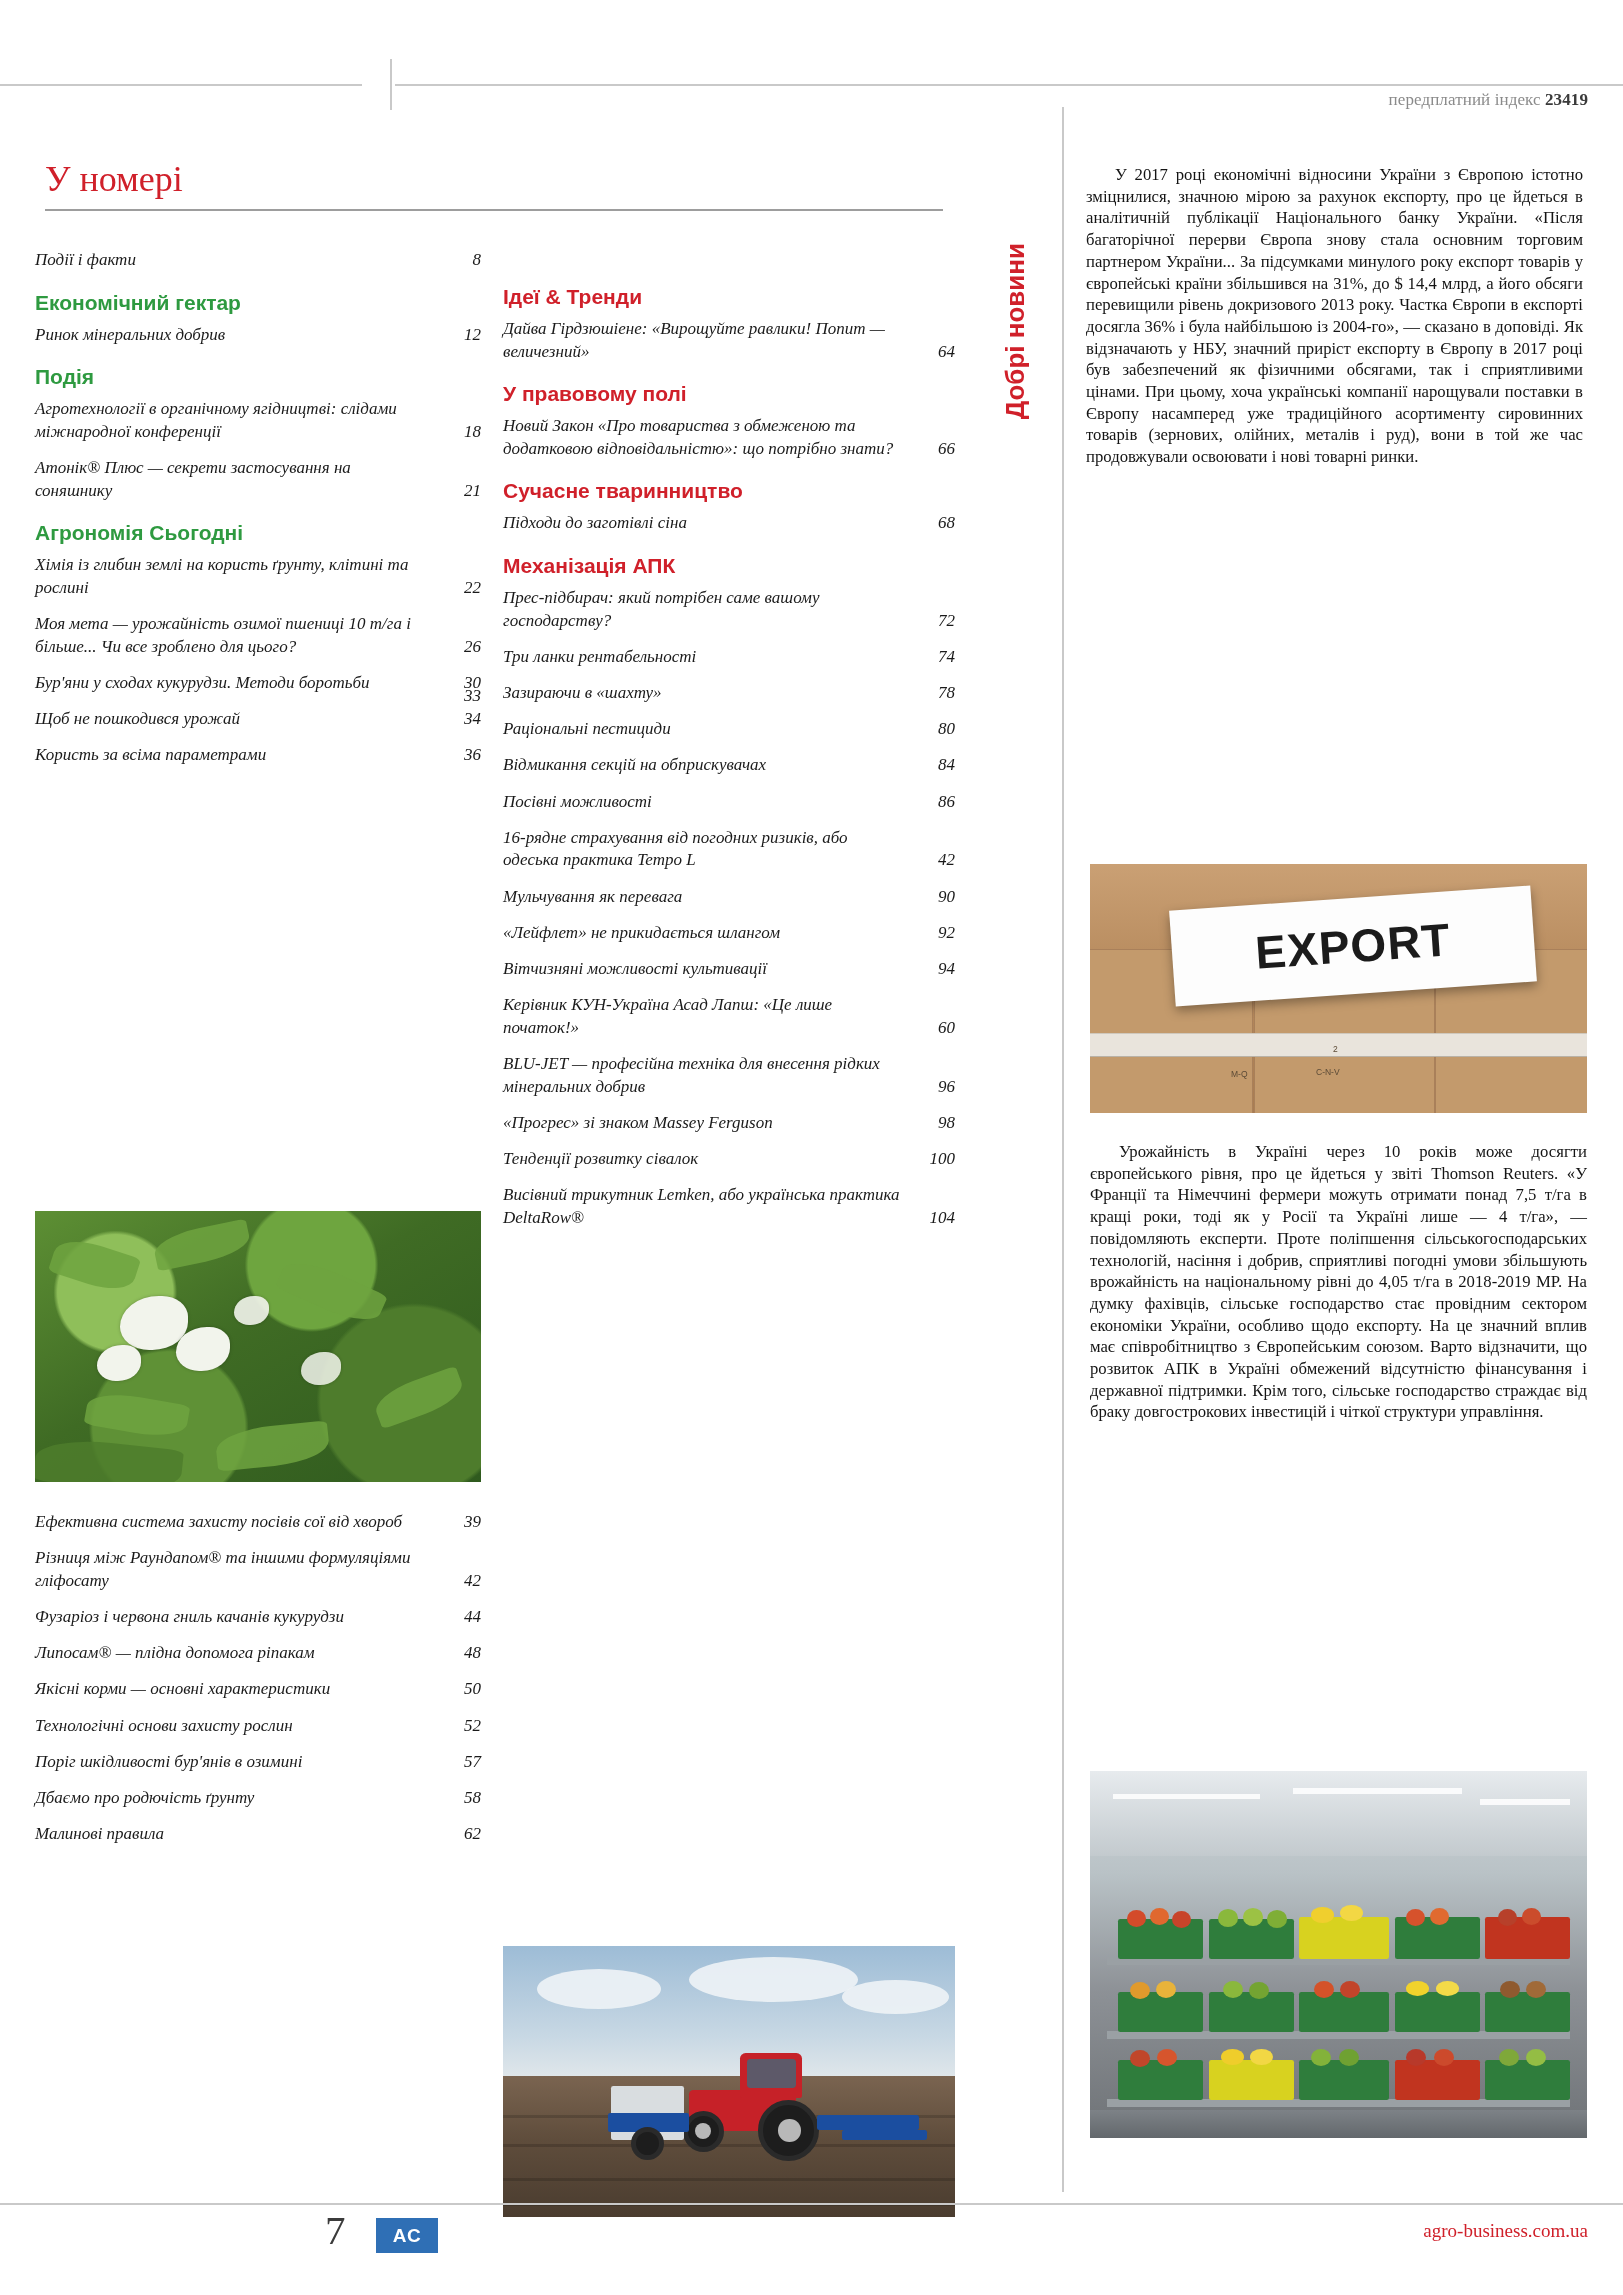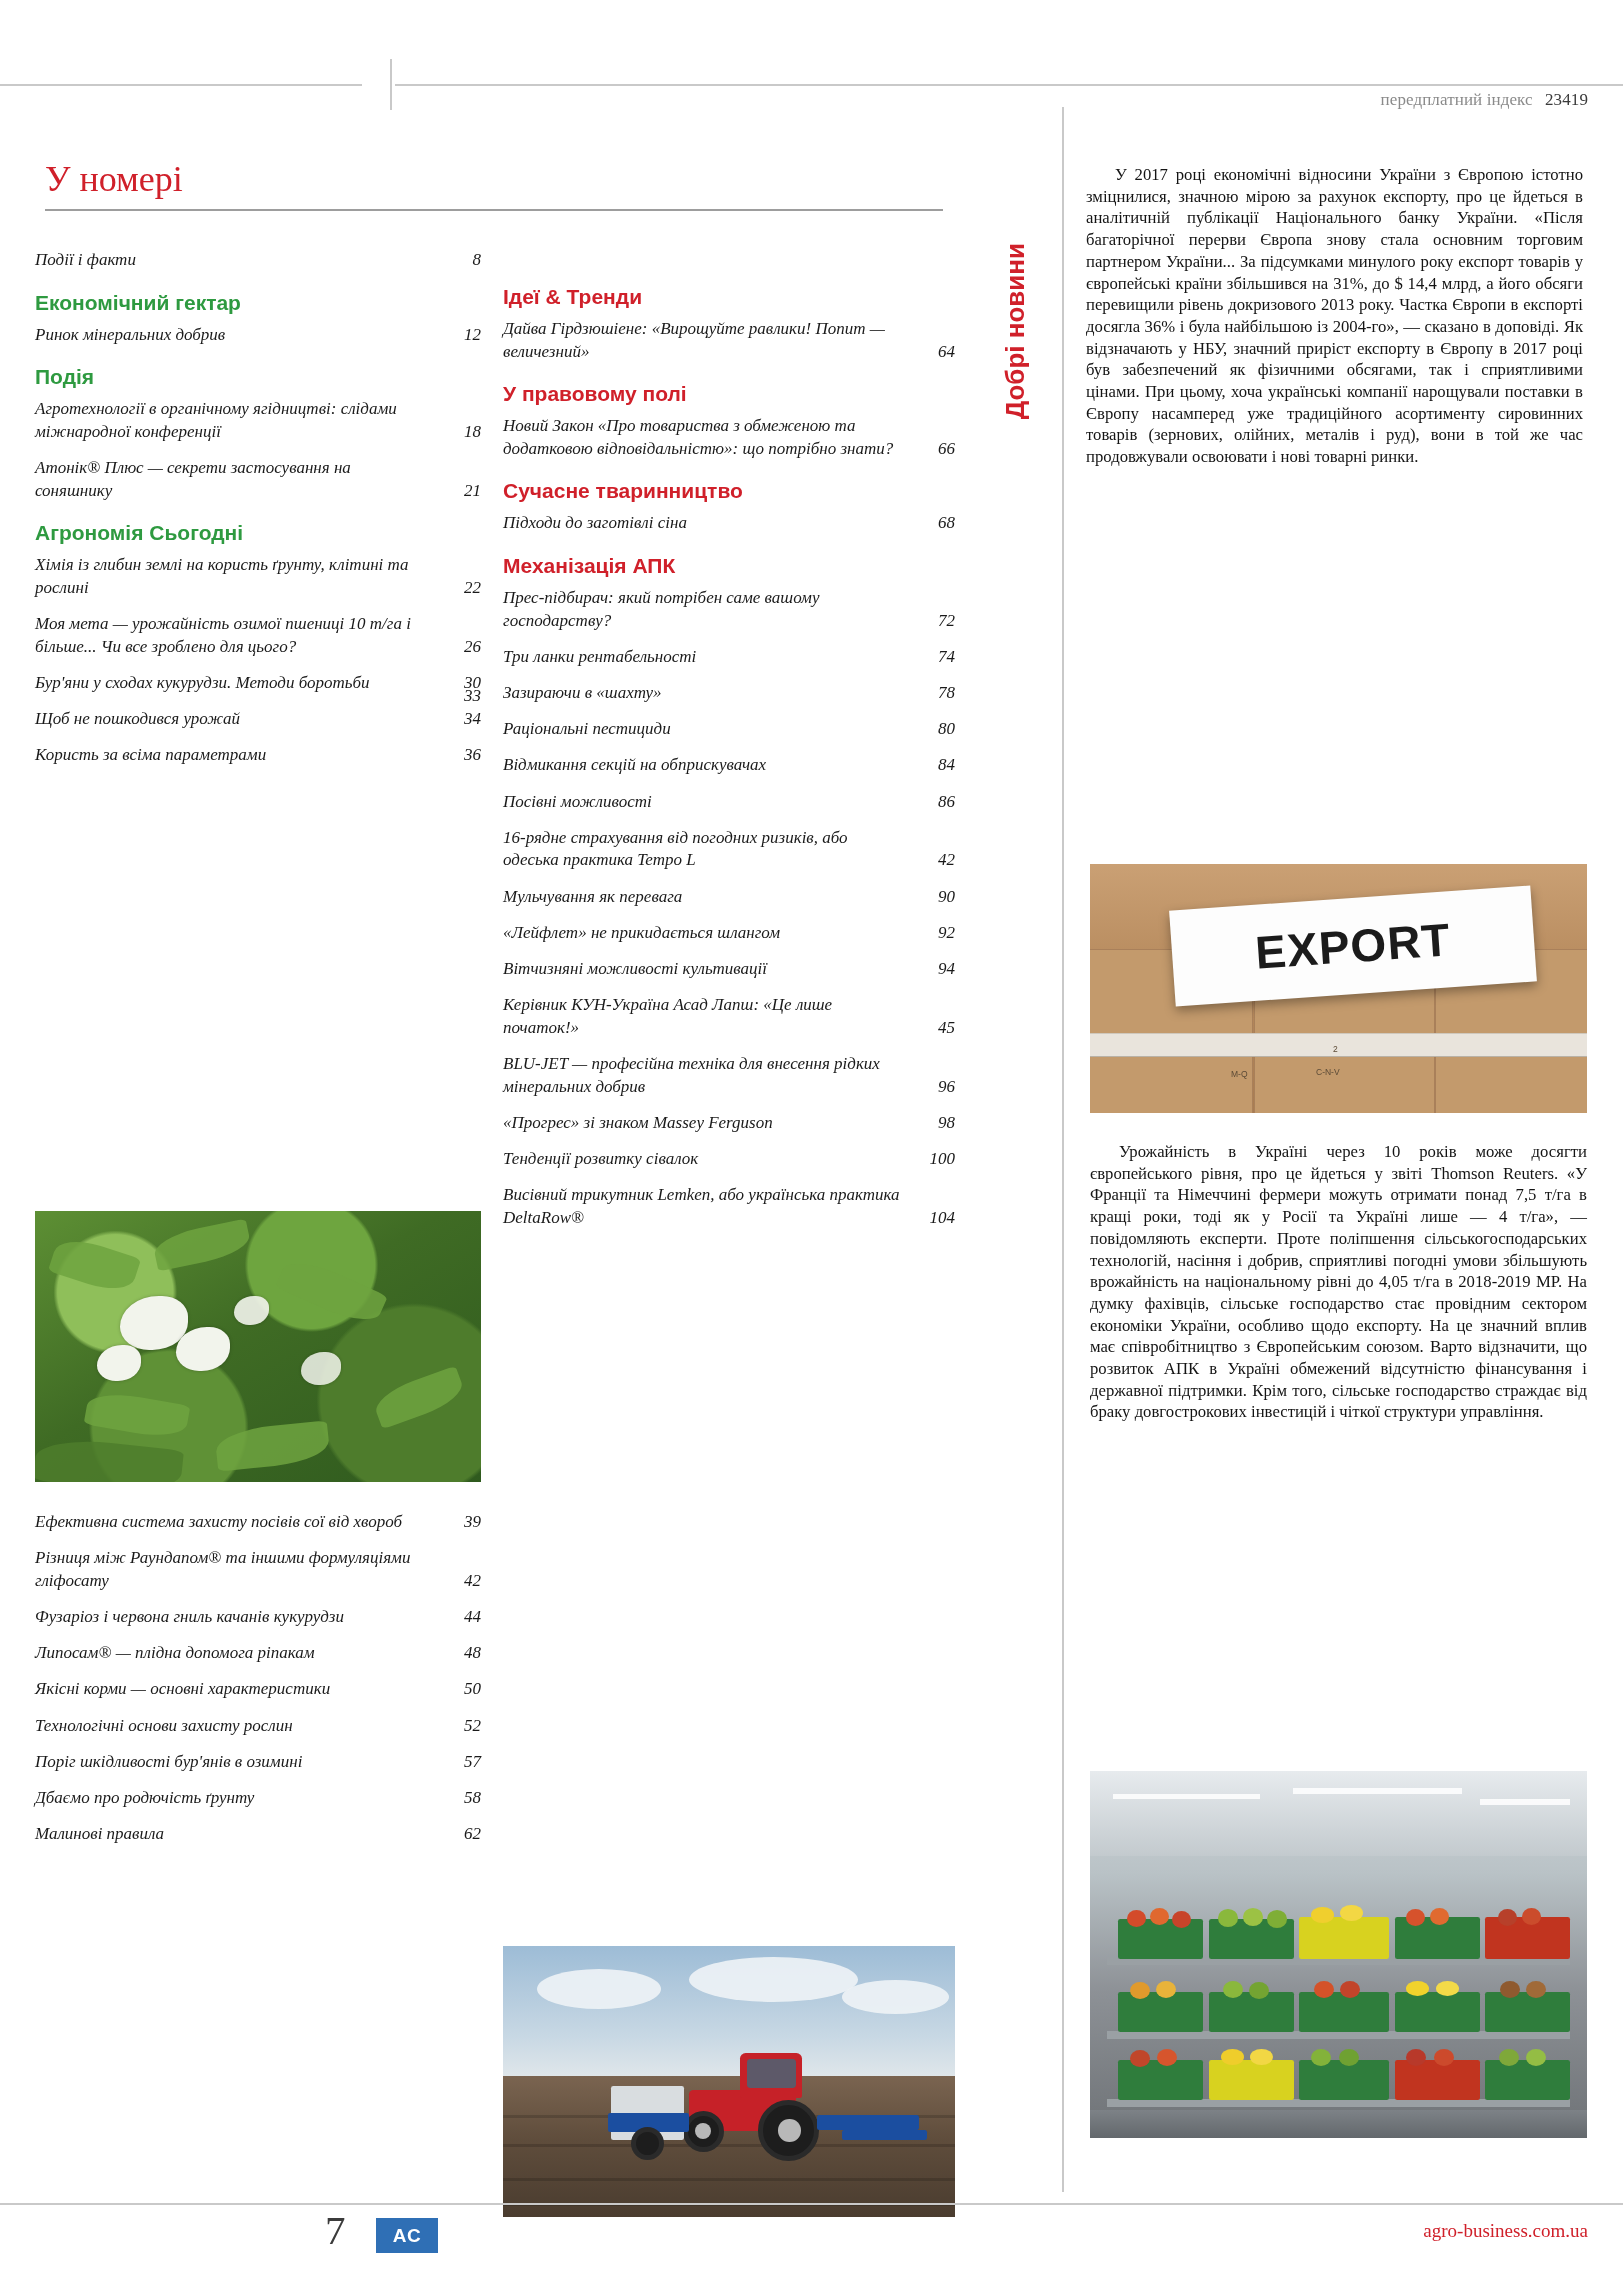--- a/index.html
+++ b/index.html
@@ -23,21 +23,21 @@
     position:absolute; left:395px; top:84px; width:1228px; height:1.7px; background:#c9c9c9;
   }
   .hdr-vert {
     position:absolute; left:390px; top:59px; width:1.7px; height:51px; background:#c9c9c9;
   }
   .subindex {
     position:absolute; right:35px; top:90px;
     font-size:17px; color:#8a8a8a; letter-spacing:0.1px;
     font-family:"Liberation Serif", serif;
   }
-  .subindex b { color:#3a3a3a; font-weight:normal;margin-left:8px; }
+  .subindex b { color:#3a3a3a; font-weight:bold; }
 
   
   .toc-title {
     position:absolute; left:45px; top:158px;
     font-size:36px; color:#d0202a;
     font-family:"Liberation Serif", serif;
   }
   .title-rule {
     position:absolute; left:45px; top:209px; width:898px; height:1.7px; background:#9d9d9d;
   }
@@ -223,21 +223,21 @@
       <div class="entry"><span>Прес-підбирач: який потрібен саме вашому господарству?</span><span class="pg">72</span></div>
       <div class="entry single"><span>Три ланки рентабельності</span><span class="pg">74</span></div>
       <div class="entry single"><span>Зазираючи в «шахту»</span><span class="pg">78</span></div>
       <div class="entry single"><span>Раціональні пестициди</span><span class="pg">80</span></div>
       <div class="entry"><span>Відмикання секцій на обприскувачах</span><span class="pg">84</span></div>
       <div class="entry single"><span>Посівні можливості</span><span class="pg">86</span></div>
       <div class="entry"><span>16-рядне страхування від погодних ризиків, або одеська практика Tempo L</span><span class="pg">42</span></div>
       <div class="entry single"><span>Мульчування як перевага</span><span class="pg">90</span></div>
       <div class="entry single"><span>«Лейфлет» не прикидається шлангом</span><span class="pg">92</span></div>
       <div class="entry single"><span>Вітчизняні можливості культивації</span><span class="pg">94</span></div>
-      <div class="entry"><span>Керівник КУН-Україна Асад Лапш: «Це лише початок!»</span><span class="pg">45</span></div>
+      <div class="entry"><span>Керівник КУН-Україна Асад Лапш: «Це лише початок!»</span><span class="pg">60</span></div>
       <div class="entry"><span>BLU-JET — професійна техніка для внесення рідких мінеральних добрив</span><span class="pg">96</span></div>
       <div class="entry"><span>«Прогрес» зі знаком Massey Ferguson</span><span class="pg">98</span></div>
       <div class="entry single"><span>Тенденції розвитку сівалок</span><span class="pg">100</span></div>
       <div class="entry"><span>Висівний трикутник Lemken, або українська практика DeltaRow®</span><span class="pg">104</span></div>
     </div>
 
   <div class="photo photo-tractor">
     <div class="tr-sky"></div>
     <div class="tr-cloud" style="left:34px;  top:22.6px;  width:124px; height:40px;"></div>
     <div class="tr-cloud" style="left:186px; top:11.3px;  width:169px; height:45px;"></div>

